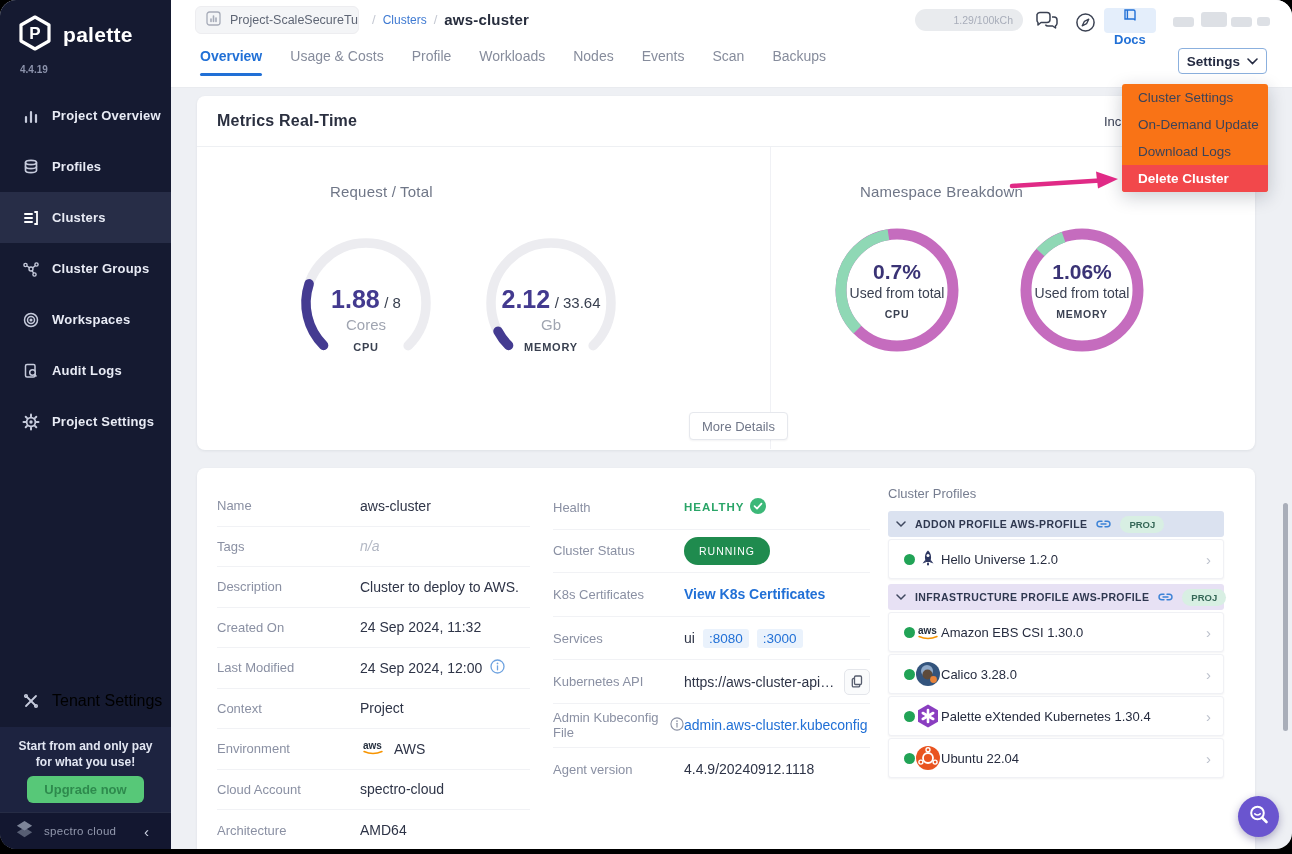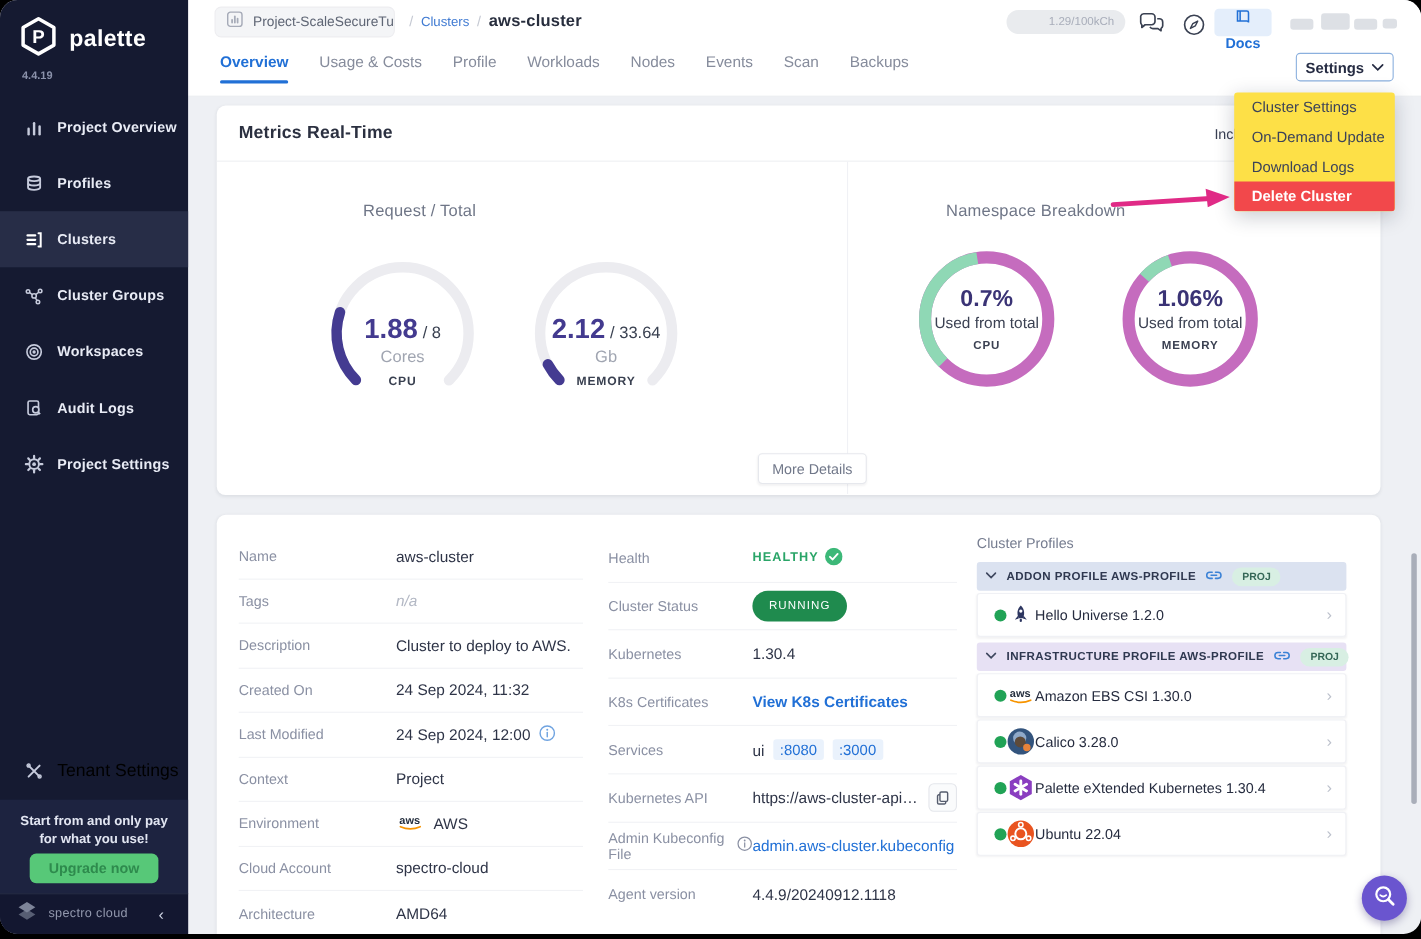--- a/index.html
+++ b/index.html
@@ -101,21 +101,21 @@
   .hdr-infra { background:#e7e1f4; margin-top:5px; }
   .proj-badge { background:#d8efe3; color:#356757; font-size:9.5px; font-weight:700; border-radius:9px; padding:3px 9px; }
   .prof-row { height:40px; background:#fff; border:1px solid #f0f1f5; box-shadow:0 1px 2px rgba(16,24,40,.05); border-radius:3px;
     margin-top:2px; display:flex; align-items:center; padding:0 12px 0 15px; cursor:pointer; }
   .prof-row .pr-name { color:#262c3f; font-size:13px; flex:1; }
   .green-dot { width:11px; height:11px; border-radius:50%; background:#21a356; flex:0 0 11px; }
   .chev-r { color:#bcc1cc; font-size:15px; }
   .chev-down { color:#3f485f; font-size:11px; }
   .pack-ic { width:26px; height:26px; display:flex; align-items:center; justify-content:center; flex:0 0 26px; }
   
-  .dropdown { position:absolute; left:1122px; top:84px; width:146px; background:#fde047; border-radius:3px;
+  .dropdown { position:absolute; left:1122px; top:84px; width:146px; background:#f97316; border-radius:3px;
     box-shadow:0 5px 18px rgba(20,26,48,.22); z-index:30; overflow:hidden; }
   .dd-item { height:27px; display:flex; align-items:center; padding-left:16px; font-size:13.5px; color:#3c4358; cursor:pointer; }
   .dd-item.danger { background:#f2484b; color:#fff; font-weight:600; }
   .arrow-annot { position:absolute; left:1008px; top:168px; z-index:31; pointer-events:none; }
   .scroll-thumb { position:absolute; left:1283px; top:503px; width:5px; height:228px; background:#a9aeb9; border-radius:3px; z-index:20; cursor:pointer; }
   .help-fab { position:absolute; left:1238px; top:796px; width:41px; height:41px; border-radius:50%; background:#6a55cf; border:none;
     display:flex; align-items:center; justify-content:center; cursor:pointer; z-index:40; box-shadow:0 3px 8px rgba(40,30,100,.35); }
 </style>
 </head>
 <body>
@@ -475,24 +475,20 @@
         </span>
           </span>
       </div>
       <div class="s-row">
         <span class="rl">Cluster Status</span>
         <span class="rv">
             <span class="running-pill">RUNNING</span>
           </span>
       </div>
       <div class="s-row">
-        <span class="rl">Kubernetes</span>
-        <span class="rv">1.30.4</span>
-      </div>
-      <div class="s-row">
         <span class="rl">K8s Certificates</span>
         <span class="rv">
             <a class="link" style="font-weight:700;">View K8s Certificates</a>
           </span>
       </div>
       <div class="s-row">
         <span class="rl">Services</span>
         <span class="rv">
           <span>ui</span>
           <a class="port">:8080</a>

